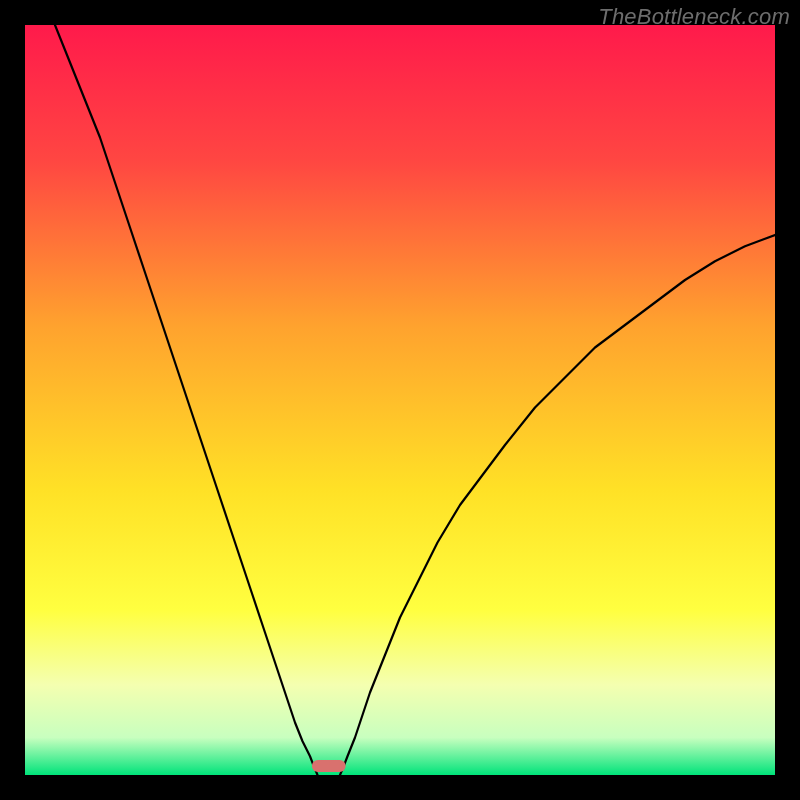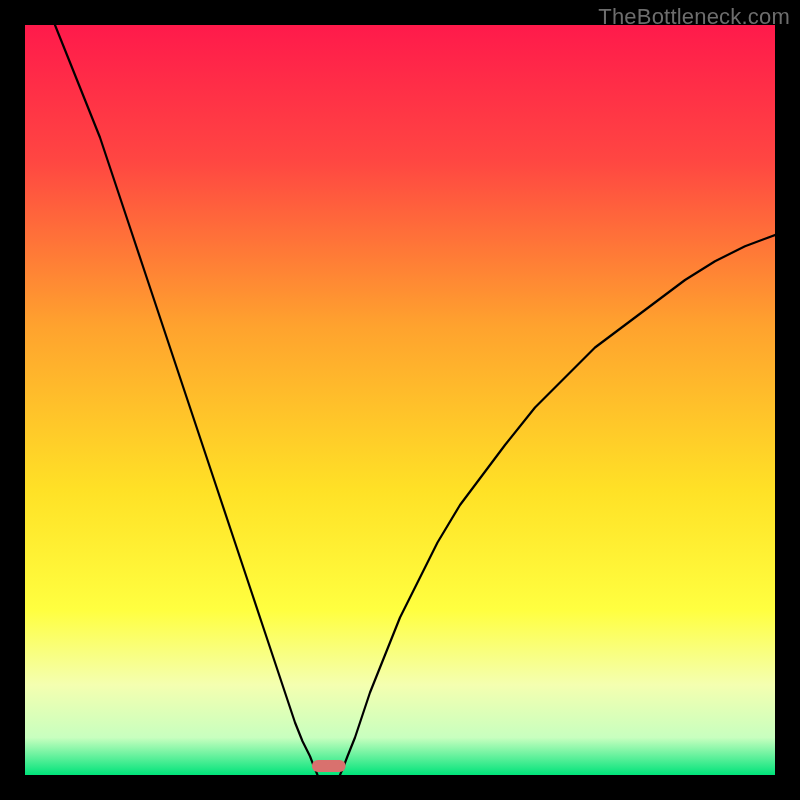--- a/index.html
+++ b/index.html
@@ -29,20 +29,21 @@
   }
   .watermark {
     position: absolute;
     top: 4px;
     right: 10px;
     color: #6d6d6d;
     font-size: 22px;
     font-weight: 400;
     letter-spacing: 0.2px;
     z-index: 5;
+    font-style: italic;
   }
   svg {
     display: block;
   }
 </style>
 </head>
 <body>
 
 <div class="frame">
   <div class="watermark">TheBottleneck.com</div>

